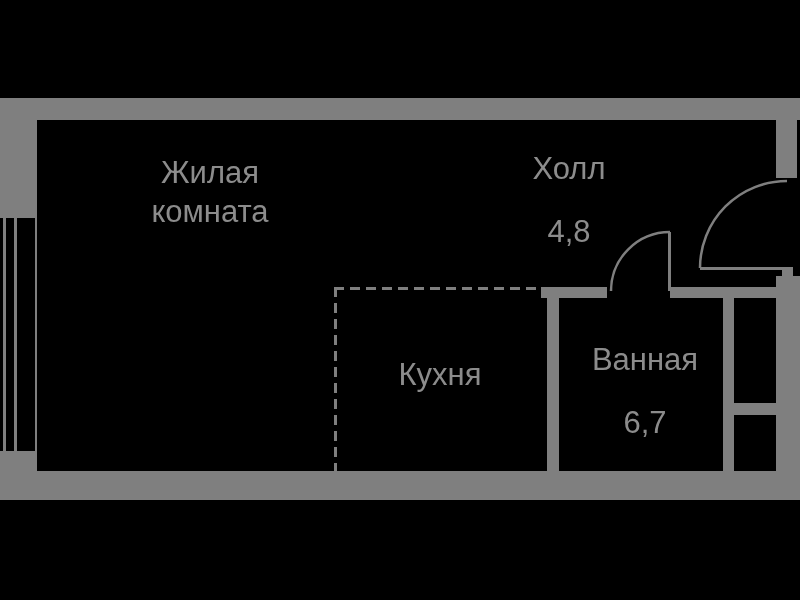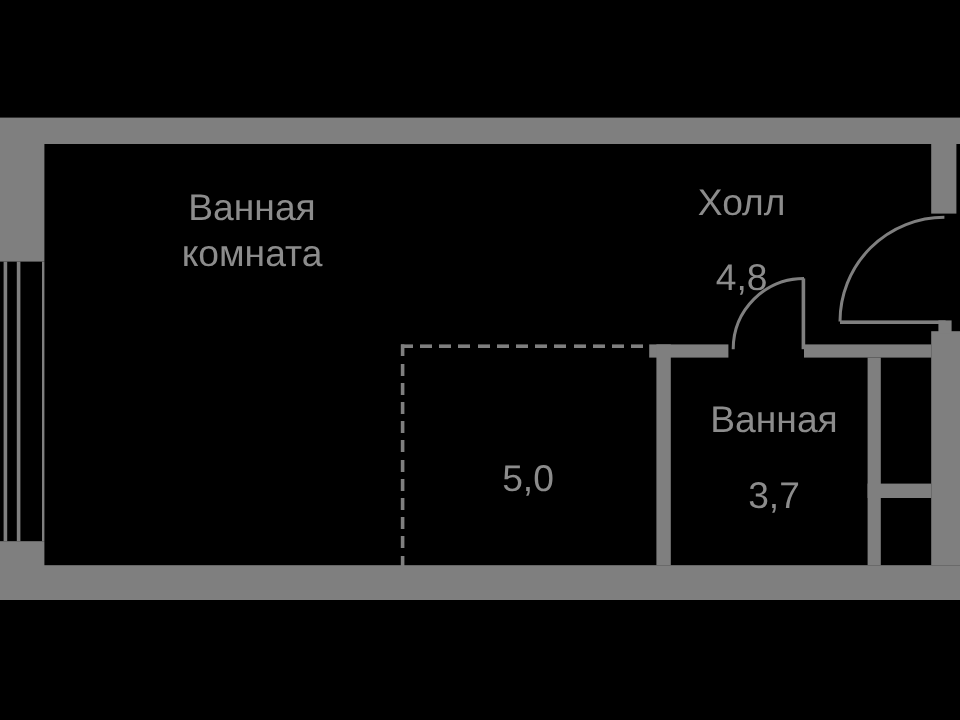--- a/index.html
+++ b/index.html
@@ -80,30 +80,30 @@
   <div class="wall" style="left:782px; top:267px; width:11px; height:11px;"></div>
 
   <div class="wall" style="left:668px; top:232px; width:3px; height:59px;"></div>
 
   <svg class="arc-svg" viewBox="0 0 800 600">
     <path d="M 700 268 A 87 87 0 0 1 787 181"></path>
     <path d="M 670 232 A 59 59 0 0 0 611 291"></path>
   </svg>
 
   <div class="room-label" style="left:130px; top:153px; width:160px;">
-    <span class="name">Ванная комната</span>
+    <span class="name">Жилая комната</span>
   </div>
 
-  <div class="room-label" style="left:558px; top:149px; width:120px;">
+  <div class="room-label" style="left:509px; top:149px; width:120px;">
     <span class="name">Холл</span>
     <span class="area">4,8</span>
   </div>
 
   <div class="room-label" style="left:370px; top:355px; width:140px;">
-    <span class="area">5,0</span>
+    <span class="name">Кухня</span>
   </div>
 
-  <div class="room-label" style="left:575px; top:330px; width:140px;">
+  <div class="room-label" style="left:575px; top:340px; width:140px;">
     <span class="name">Ванная</span>
-    <span class="area">3,7</span>
+    <span class="area">6,7</span>
   </div>
 
 </div>
 
 </body></html>

